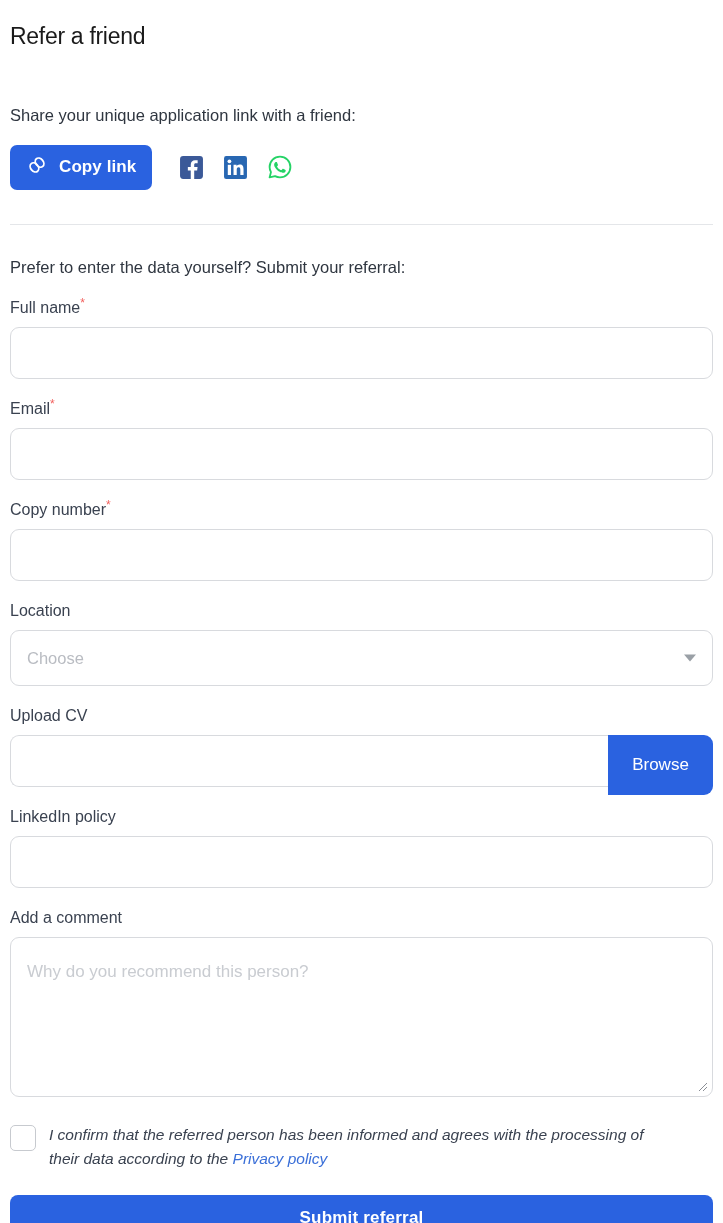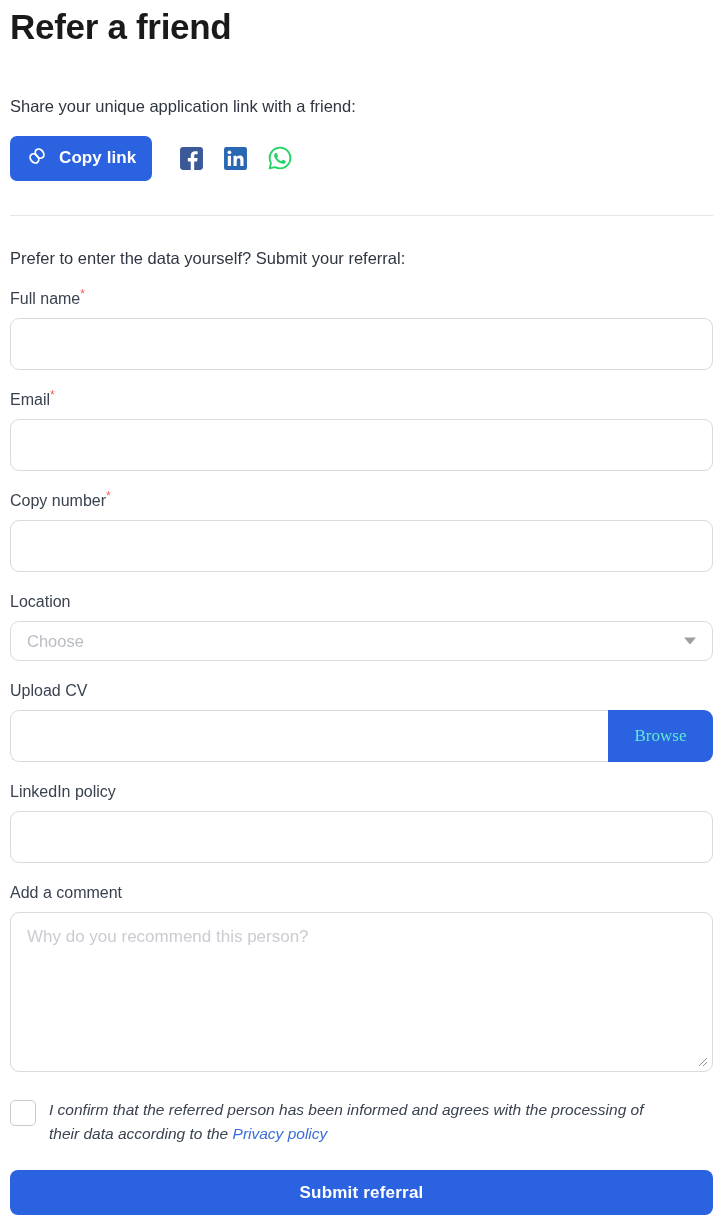--- a/index.html
+++ b/index.html
@@ -16,26 +16,26 @@
     overflow: hidden;
     position: relative;
   }
   .page {
     padding: 0 10px;
     width: 723px;
   }
 
   
   .page-title {
-    font-size: 35px;
-    font-weight: bold;
+    font-size: 23px;
+    font-weight: normal;
     color: #1a1a1a;
     letter-spacing: -0.3px;
     margin: 0;
-    padding-top: 7px;
+    padding-top: 16px;
     line-height: 40px;
   }
 
   
   .share-text {
     font-size: 16.5px;
     color: #2f3640;
     margin-top: 48px;
     line-height: 22px;
   }
@@ -115,21 +115,21 @@
     font-family: "Liberation Sans", sans-serif;
     color: #2d3748;
     outline: none;
   }
   .text-input::placeholder { color: #c4c7cc; }
 
   
   .select-wrap { position: relative; }
   .select-box {
     width: 100%;
-    height: 40px;
+    height: 56px;
     border: 1px solid #d8dade;
     border-radius: 9px;
     background: #ffffff;
     padding: 0 16px;
     font-size: 16.5px;
     color: #b9bcc2;
     display: flex;
     align-items: center;
     cursor: pointer;
   }
@@ -160,38 +160,38 @@
     border-radius: 9px 0 0 9px;
     background: #ffffff;
     padding: 0 16px;
     font-size: 16px;
     font-family: "Liberation Sans", sans-serif;
     outline: none;
     color: #2d3748;
   }
   .browse-btn {
     width: 105px;
-    height: 52px;
+    height: 60px;
     background: #2a62e0;
-    color: #5eead4;
+    color: #ffffff;
     border: none;
     border-radius: 0 9px 9px 0;
     font-size: 17px;
-    font-family: Liberation Serif, serif;
+    font-family: Liberation Sans, sans-serif;
     cursor: pointer;
   }
 
   
   .comment-area {
     width: 100%;
     height: 160px;
     border: 1px solid #d8dade;
     border-radius: 9px;
     background: #ffffff;
-    padding: 14px 16px;
+    padding: 24px 16px;
     font-size: 17px;
     font-family: "Liberation Sans", sans-serif;
     color: #2d3748;
     outline: none;
     resize: none;
     display: block;
   }
   .comment-area::placeholder { color: #c9ccd1; }
   .ta-wrap { position: relative; }
   .resize-grip {

